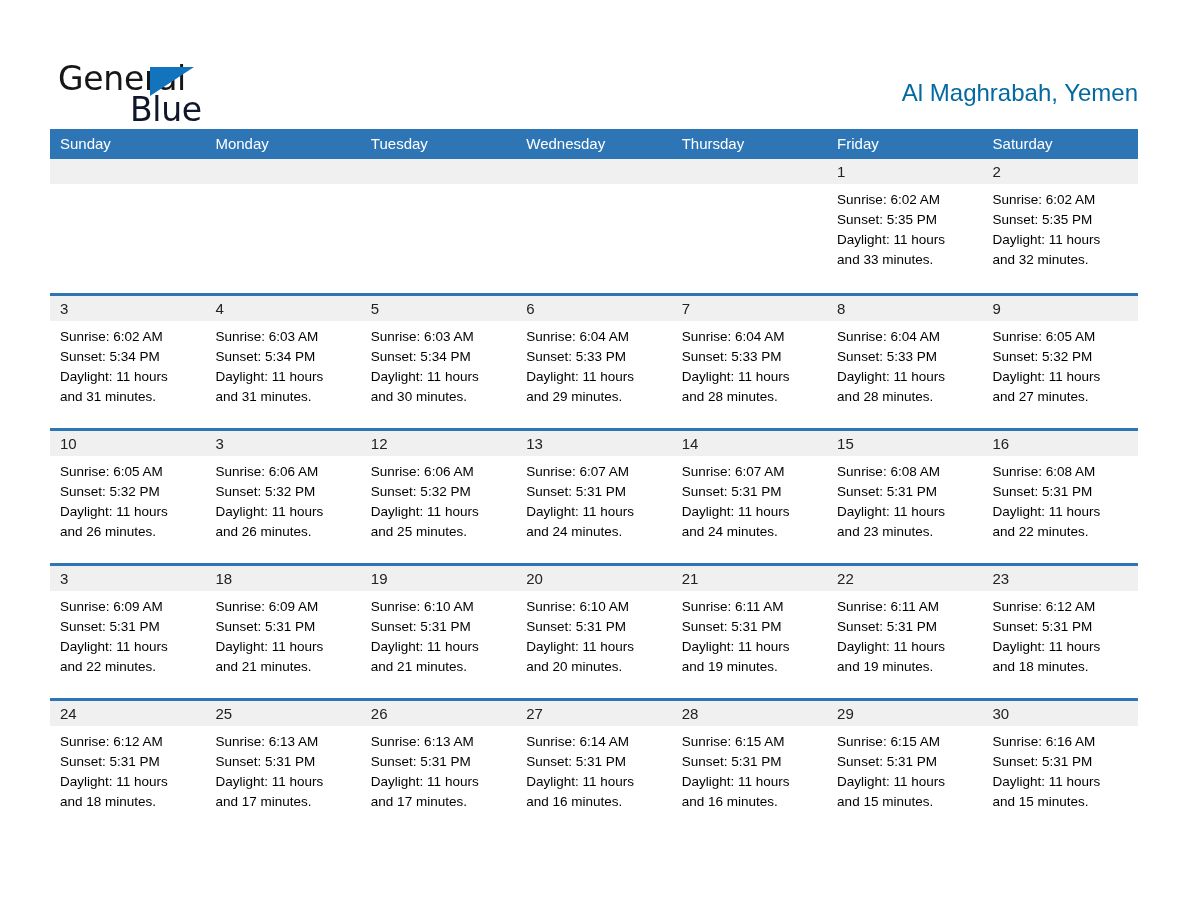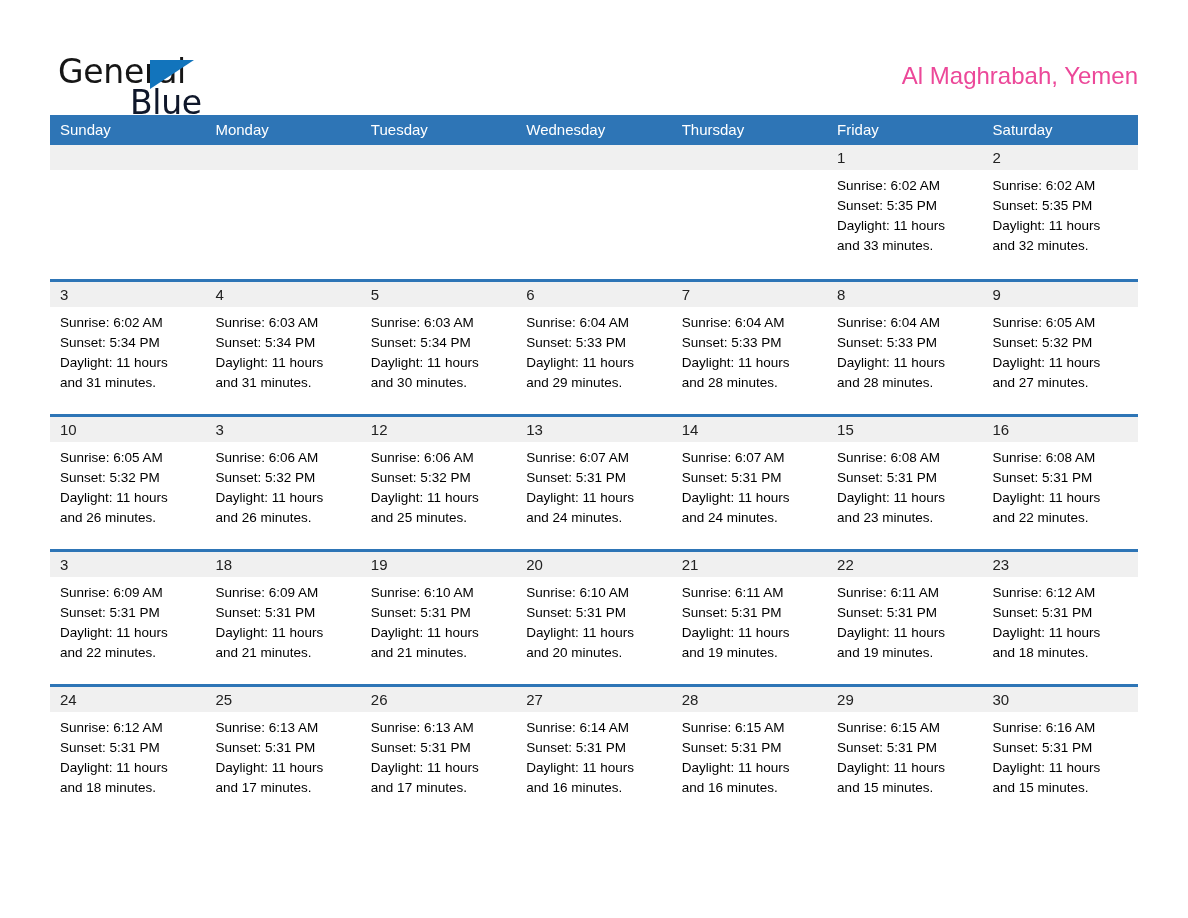--- a/index.html
+++ b/index.html
@@ -12,21 +12,21 @@
     height: 918px;
     font-family: "Liberation Sans", sans-serif;
     color: #000000;
     overflow: hidden;
   }
   .page {
     position: relative;
     width: 1188px;
     height: 918px;
     box-sizing: border-box;
-    padding: 9px 50px;
+    padding: 16px 50px;
   }
 
   
   .header {
     display: flex;
     align-items: flex-start;
     justify-content: space-between;
     padding-top: 44px;
     height: 104px;
     box-sizing: border-box;
@@ -75,30 +75,30 @@
     font-size: 40px;
     font-weight: 400;
     color: #161616;
     letter-spacing: 0.2px;
     line-height: 50px;
     white-space: nowrap;
   }
   .location-title {
     font-size: 24px;
     font-weight: 400;
-    color: #ec4899;
+    color: #0369a1;
     line-height: 34px;
-    margin-top: 6px;
+    margin-top: 16px;
     white-space: nowrap;
   }
 
   
   .calendar {
     width: 1088px;
-    margin-top: 2px;
+    margin-top: 9px;
     border-collapse: collapse;
     table-layout: fixed;
   }
   .calendar th {
     background: #2e75b6;
     color: #ffffff;
     font-size: 15px;
     font-weight: 400;
     text-align: left;
     padding: 6px 0 7px 10px;

